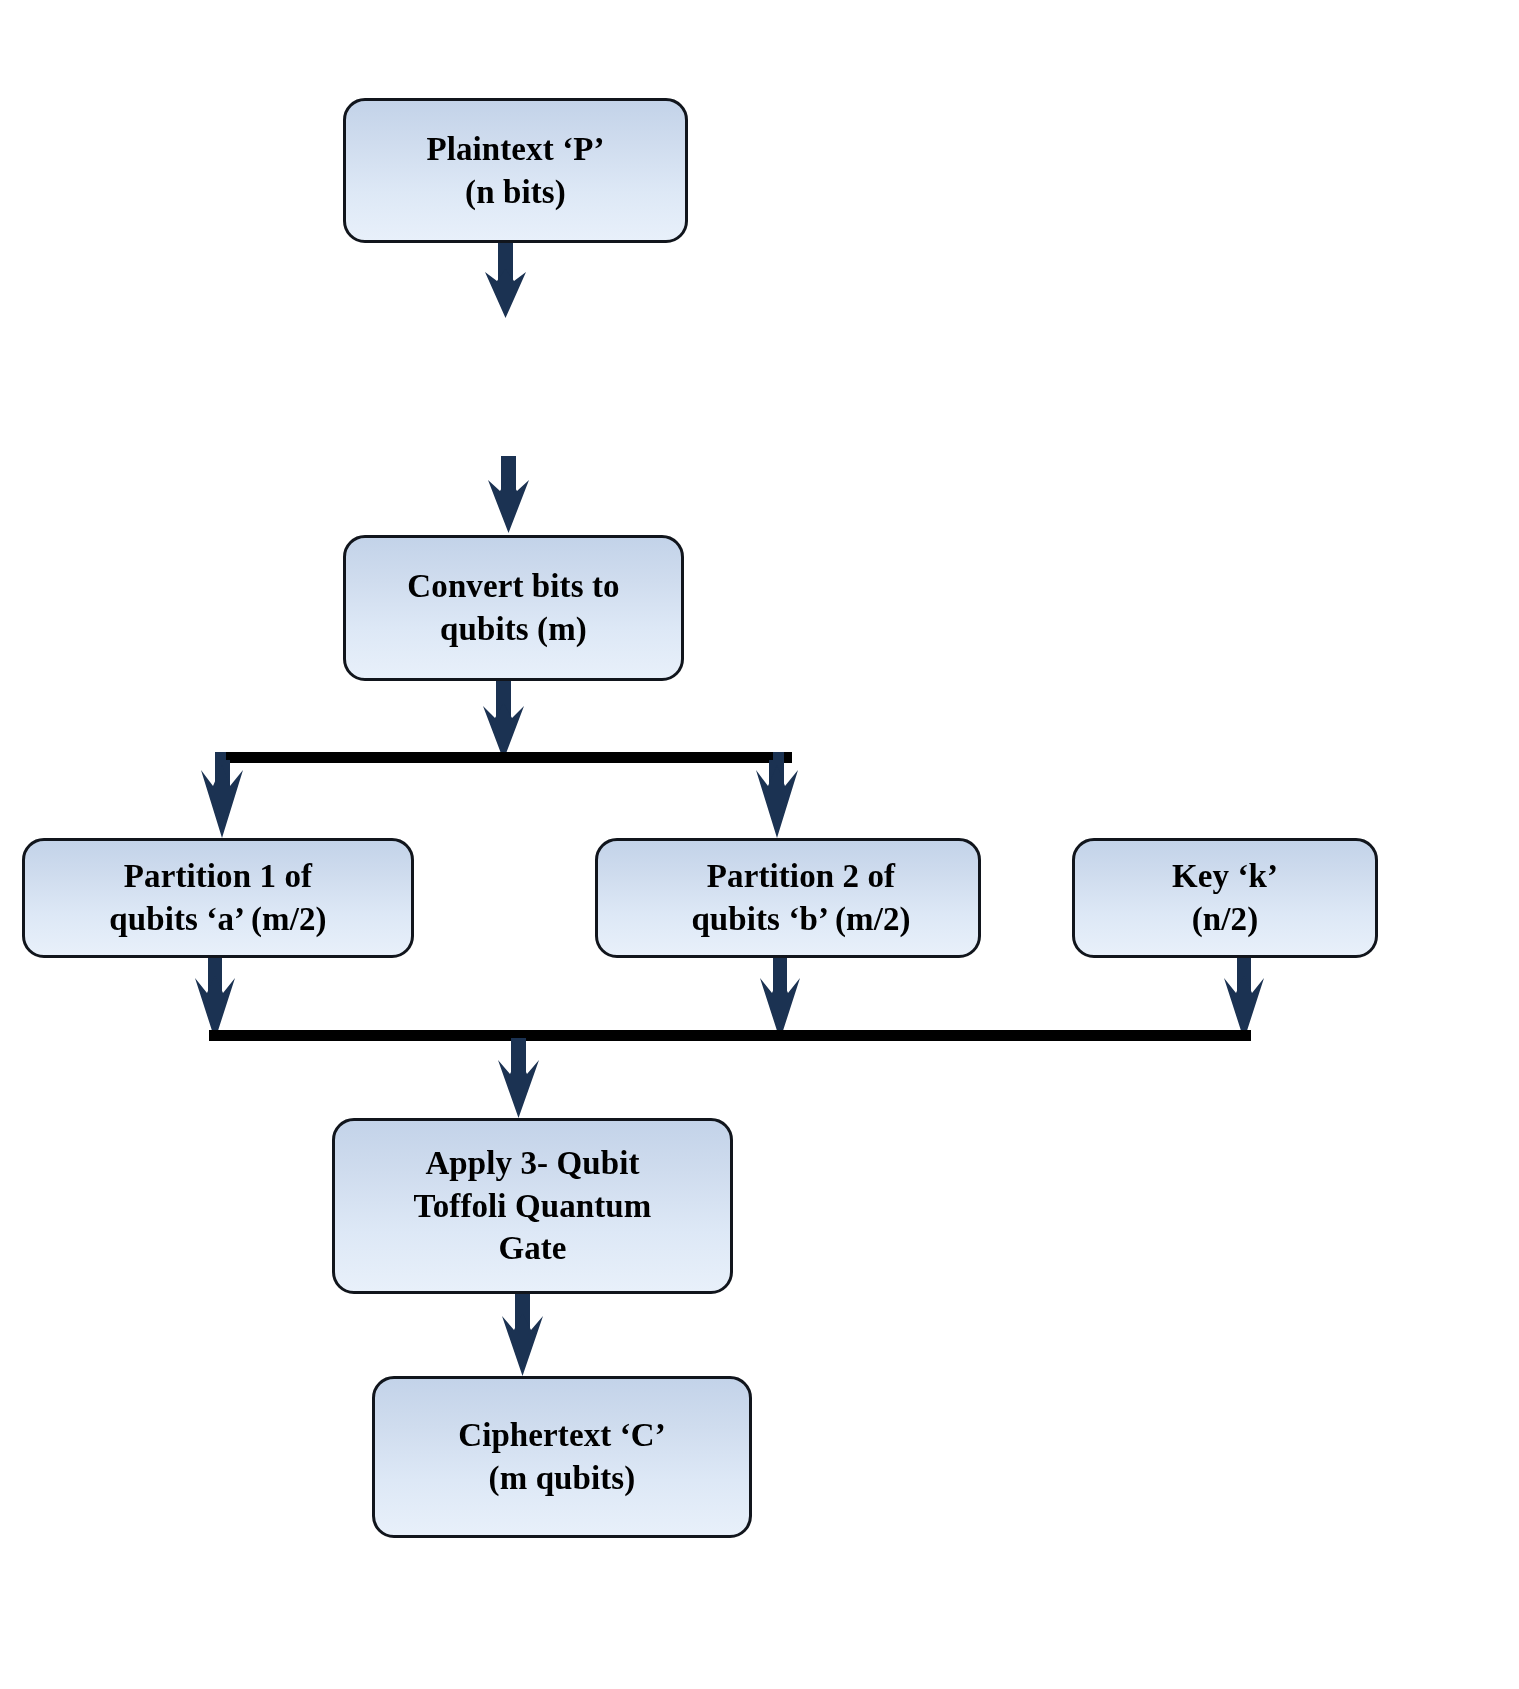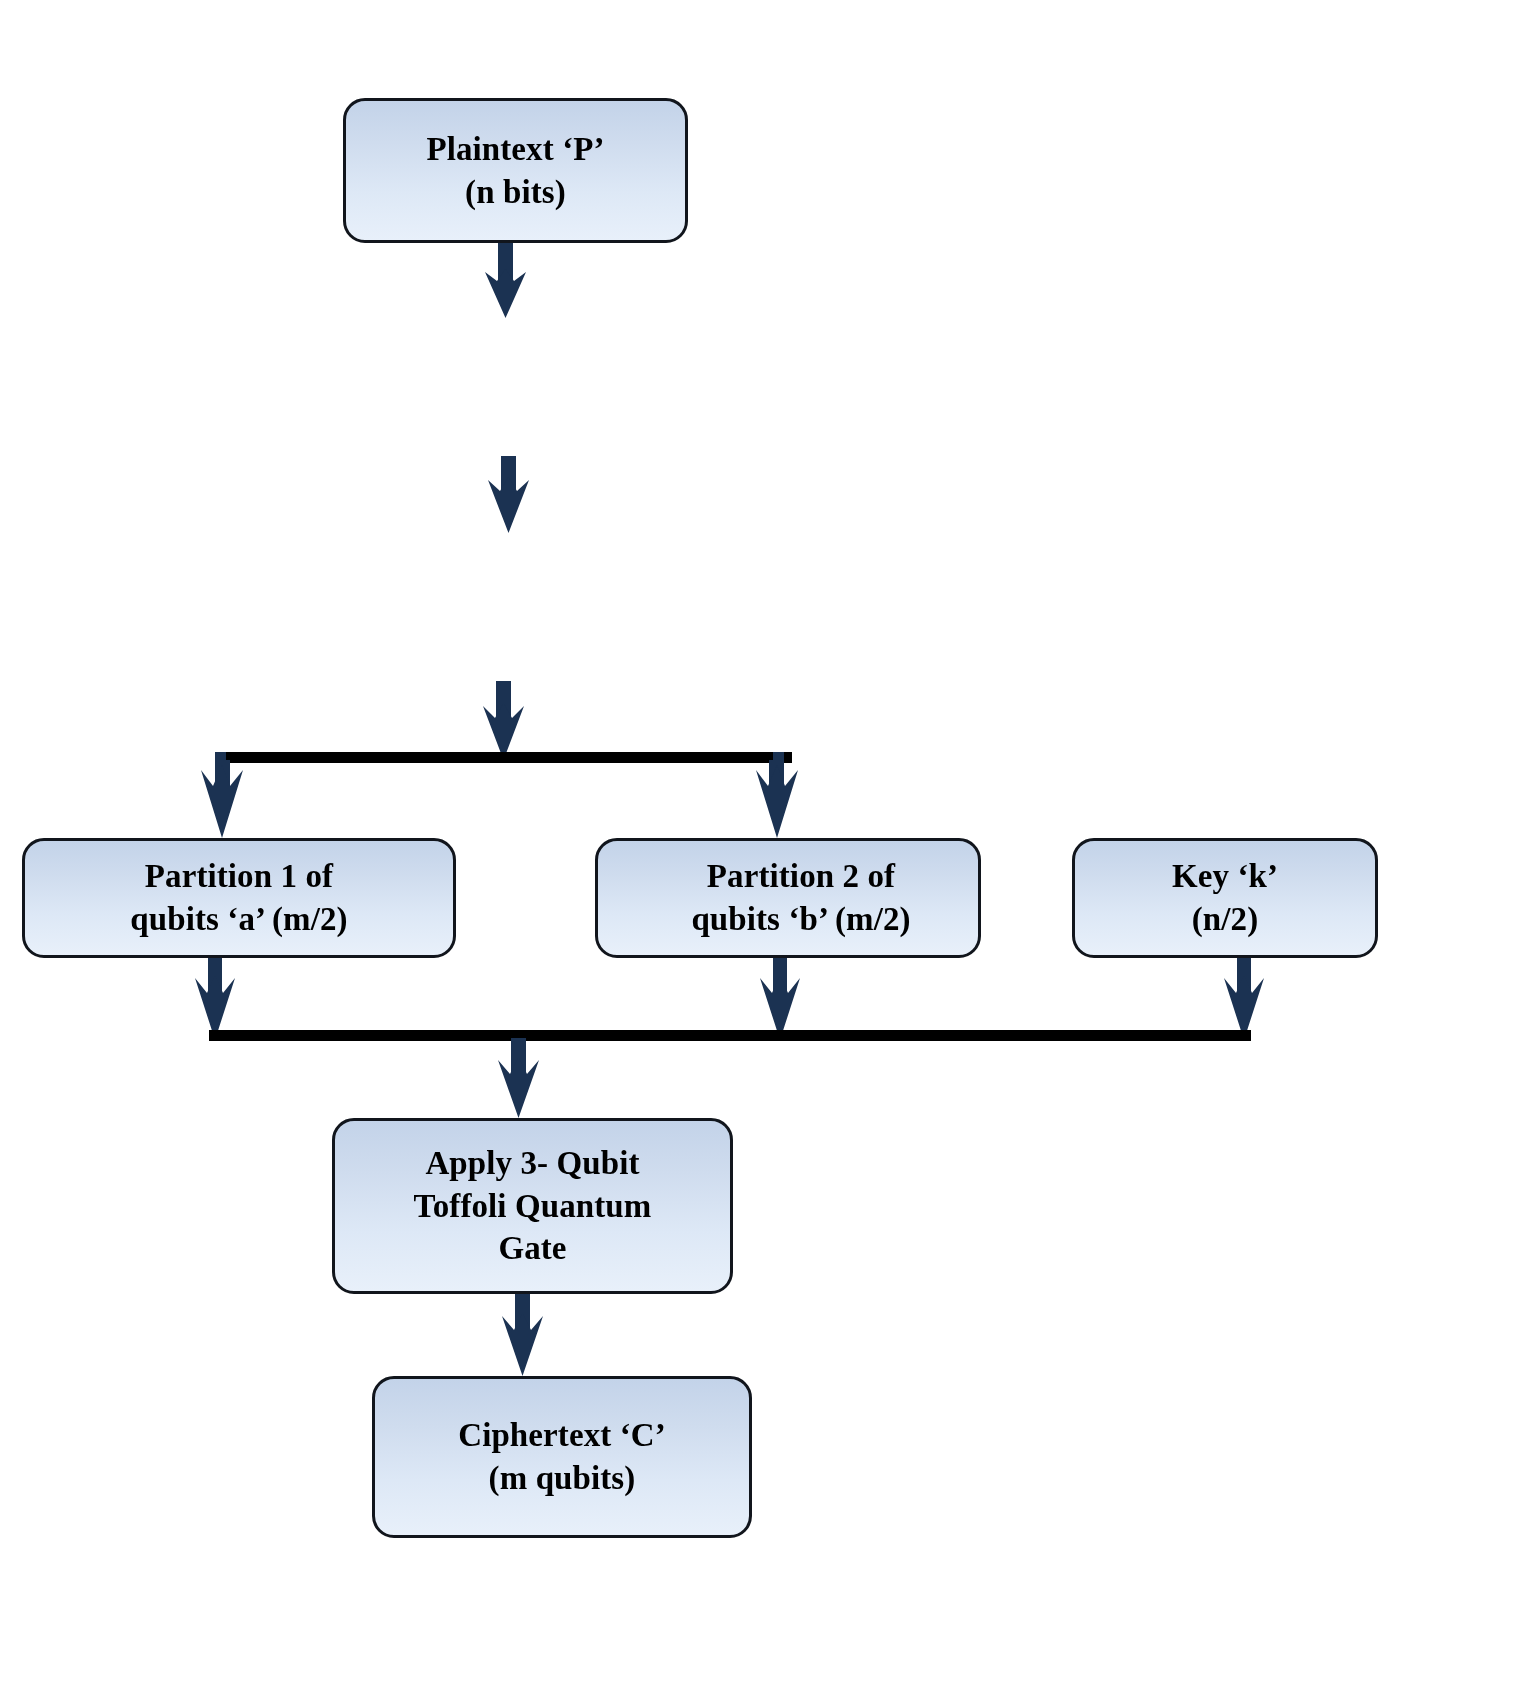--- a/index.html
+++ b/index.html
@@ -109,22 +109,24 @@
     <g>
       <rect x="515" y="1294" width="15" height="44" fill="#1b3252"></rect>
       <path d="M 502 1316 L 522.5 1376 L 543 1316 L 531 1330 L 522.5 1313 L 514 1330 Z" fill="#1b3252"></path>
     </g>
   </svg>
 
   <div class="node" style="left:335px; top:98px; width:345px; height:145px;margin-left:8px;">Plaintext ‘P’
 (n bits)</div>
 
 
+  <div class="node" style="left:343px; top:535px; width:341px; height:146px;">Convert bits to
+qubits (m)</div>
 
-  <div class="node" style="left:22px; top:838px; width:434px; height:120px;">Partition 1 of
+  <div class="node" style="left:22px; top:838px; width:392px; height:120px;">Partition 1 of
 qubits ‘a’ (m/2)</div>
 
   <div class="node" style="left:595px; top:838px; width:386px; height:120px;padding-left:36px;">Partition 2 of
 qubits ‘b’ (m/2)</div>
 
   <div class="node" style="left:1072px; top:838px; width:306px; height:120px;">Key ‘k’
 (n/2)</div>
 
   <div class="node" style="left:332px; top:1118px; width:401px; height:176px;">Apply 3- Qubit
 Toffoli Quantum

